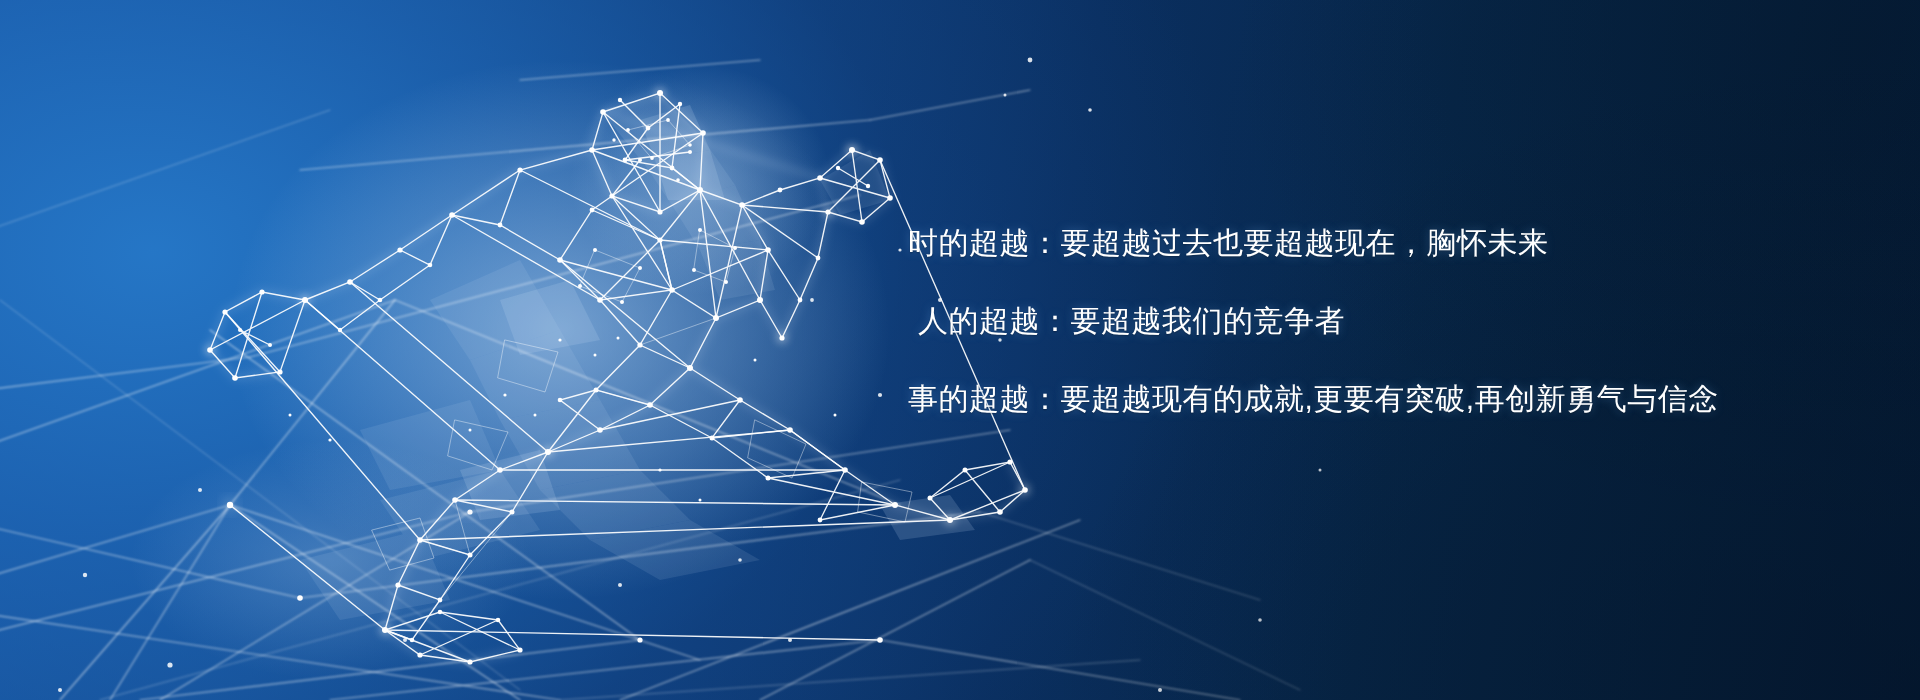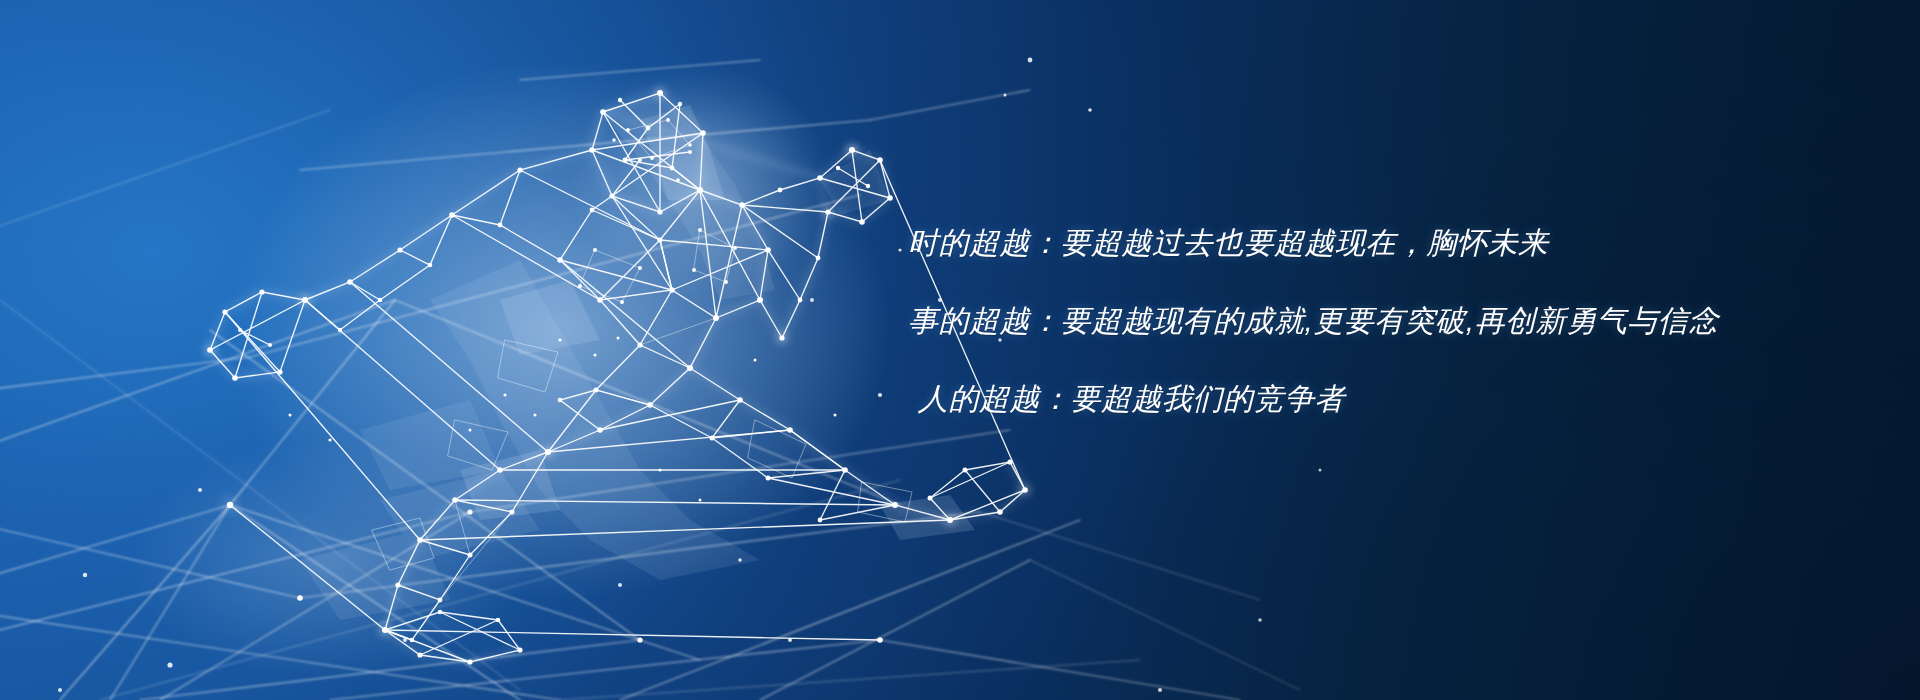--- a/index.html
+++ b/index.html
@@ -52,21 +52,20 @@
   }
   .net-line { stroke: #ffffff; fill: none; stroke-linecap: round; }
   .net-node { fill: #ffffff; }
   .poly { fill: #cfe2f7; }
 
   #text-block {
     position: absolute;
     left: 908px;
     top: 228px;
     width: 900px;
-    font-style: italic;
   }
   .headline {
     color: #ffffff;
     font-size: 30px;
     line-height: 1;
     letter-spacing: 0.5px;
     white-space: nowrap;
     margin: 0 0 48px 0;
     text-shadow: 0 0 10px rgba(120,190,255,0.35),
                  0 1px 2px rgba(0,0,0,0.35);
@@ -420,17 +419,17 @@
       <circle cx="1025" cy="490" r="3.2"></circle>
       <circle cx="385" cy="630" r="3.6"></circle>
       <circle cx="548" cy="452" r="3.2"></circle>
     </g>
   </svg>
 
   <div id="vignette"></div>
 
   <div id="text-block">
     <p class="headline">时的超越：要超越过去也要超越现在，胸怀未来</p>
+    <p class="headline indent">人的超越：要超越我们的竞争者</p>
     <p class="headline">事的超越：要超越现有的成就,更要有突破,再创新勇气与信念</p>
-    <p class="headline indent">人的超越：要超越我们的竞争者</p>
   </div>
 
 </div>
 
 </body></html>

